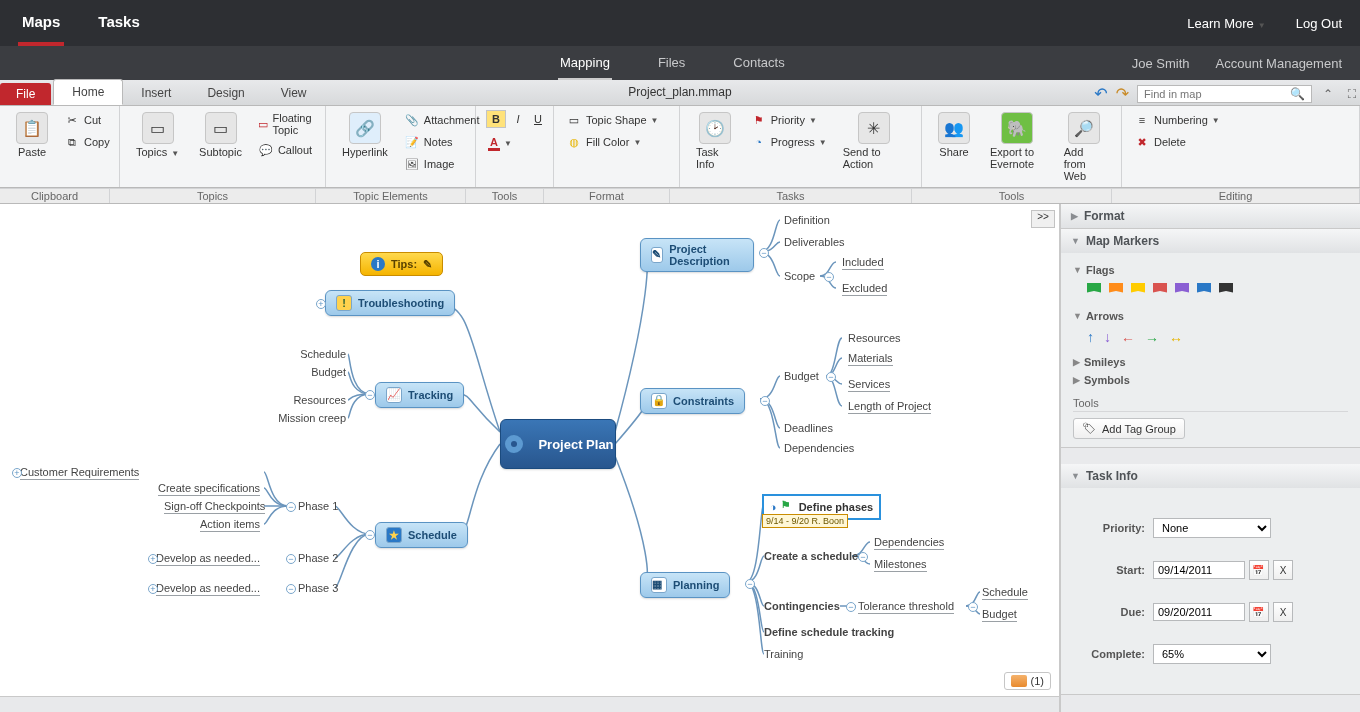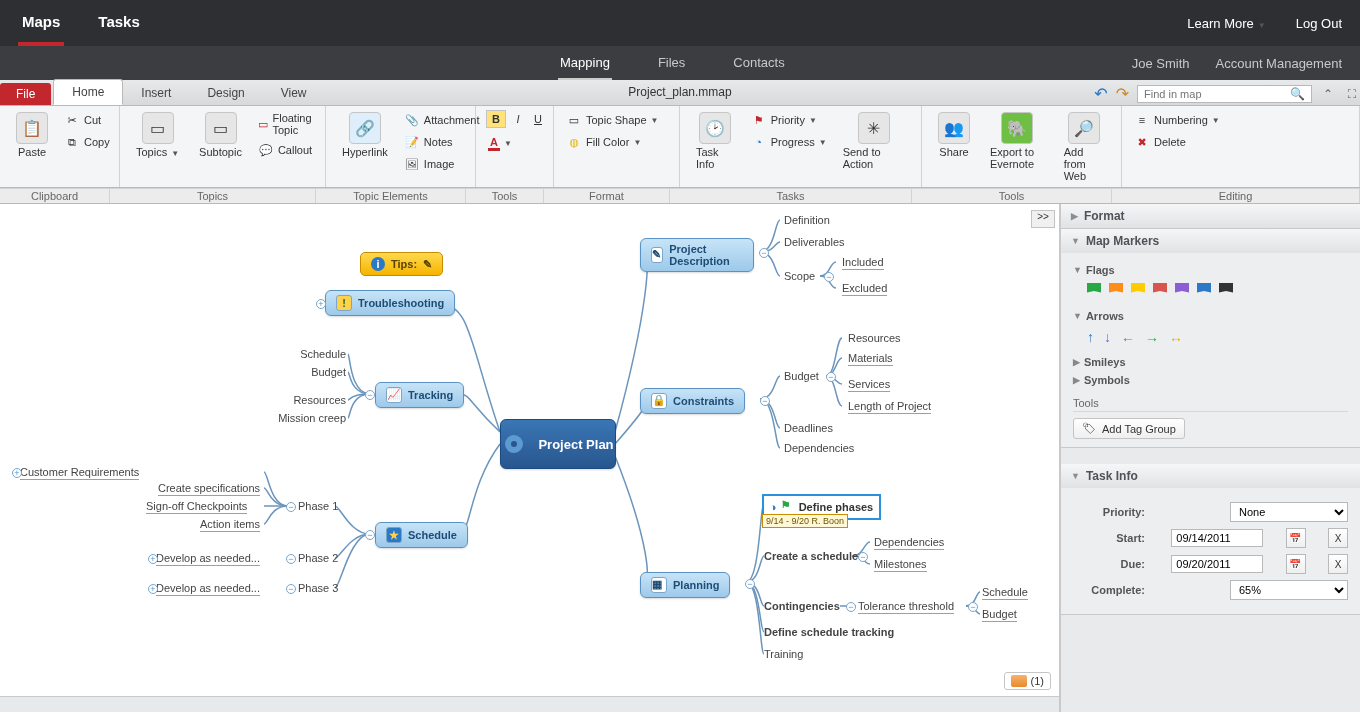--- a/index.html
+++ b/index.html
@@ -76,21 +76,21 @@
   .panel-header .tw { color:#8a8d91; font-size:9px; }
   .panel-body { padding:8px 12px; font-size:12px;}
   .subhead { font-size:11px; color:#666; border-bottom:1px solid #d6d7d9; margin: 2px 0 6px 0; padding-bottom:2px;}
   .mk-group { font-size:11px; font-weight:bold; color:#555; padding:3px 0; display:flex; align-items:center; gap:4px; cursor:pointer;}
   .flags-row { display:flex; gap:8px; padding:4px 0 8px 14px;}
   .flag { width:14px; height:16px; display:inline-block; clip-path: polygon(0 0, 100% 0, 100% 60%, 50% 50%, 0 60%); }
   .arrows-row { display:flex; gap:10px; padding:4px 0 8px 14px; font-size:14px; font-weight:bold;}
   .arrow { cursor:pointer; }
   .tagbtn { background:linear-gradient(#fff,#efefef); border:1px solid #c2c4c6; border-radius:3px; padding:3px 8px; font-size:11px; cursor:pointer; display:inline-flex; align-items:center; gap:6px;}
 
-  .formrow { display:flex; align-items:center; margin:6px 0; font-size:11px;justify-content:space-between; }
+  .formrow { display:flex; align-items:center; margin:22px 0; font-size:11px; }
   .formrow label { width:80px; text-align:right; padding-right:8px; font-weight:bold; color:#555;}
   .formrow select, .formrow input { border:1px solid #b7b9bb; background:#fff; font-size:11px; padding:2px 4px;}
   .formrow select { width:118px; }
   .formrow input { width:92px; }
   .iconbtn { border:1px solid #b7b9bb; background:linear-gradient(#fff,#efefef); width:20px; height:20px; margin-left:4px; cursor:pointer; display:flex; align-items:center; justify-content:center; font-size:10px;}
 </style>
 </head>
 <body>
 
 <div class="topbar">
@@ -400,21 +400,21 @@
     <span class="labelnode" style="left:298px; top:296px">Phase 1</span>
     <span class="branchtoggle" style="left:286px; top:298px;">−</span>
     <span class="labelnode" style="left:298px; top:348px">Phase 2</span>
     <span class="branchtoggle" style="left:286px; top:350px;">−</span>
     <span class="labelnode" style="left:298px; top:378px">Phase 3</span>
     <span class="branchtoggle" style="left:286px; top:380px;">−</span>
 
     <span class="labelnode ulabel" style="left:20px; top:262px">Customer Requirements</span>
     <span class="branchtoggle" style="left:12px; top:264px;">+</span>
     <span class="labelnode ulabel" style="left:158px; top:278px">Create specifications</span>
-    <span class="labelnode ulabel" style="left:146px; top:296px">Sign-off Checkpoints</span>
+    <span class="labelnode ulabel" style="left:164px; top:296px">Sign-off Checkpoints</span>
     <span class="labelnode ulabel" style="left:200px; top:314px">Action items</span>
     <span class="labelnode ulabel" style="left:156px; top:348px">Develop as needed...</span>
     <span class="branchtoggle" style="left:148px; top:350px;">+</span>
     <span class="labelnode ulabel" style="left:156px; top:378px">Develop as needed...</span>
     <span class="branchtoggle" style="left:148px; top:380px;">+</span>
 
     <div class="node" style="left:640px; top:34px; width:114px; text-align:left;">
       <span class="nicon">✎</span>
       <span>Project Description</span>
     </div>

